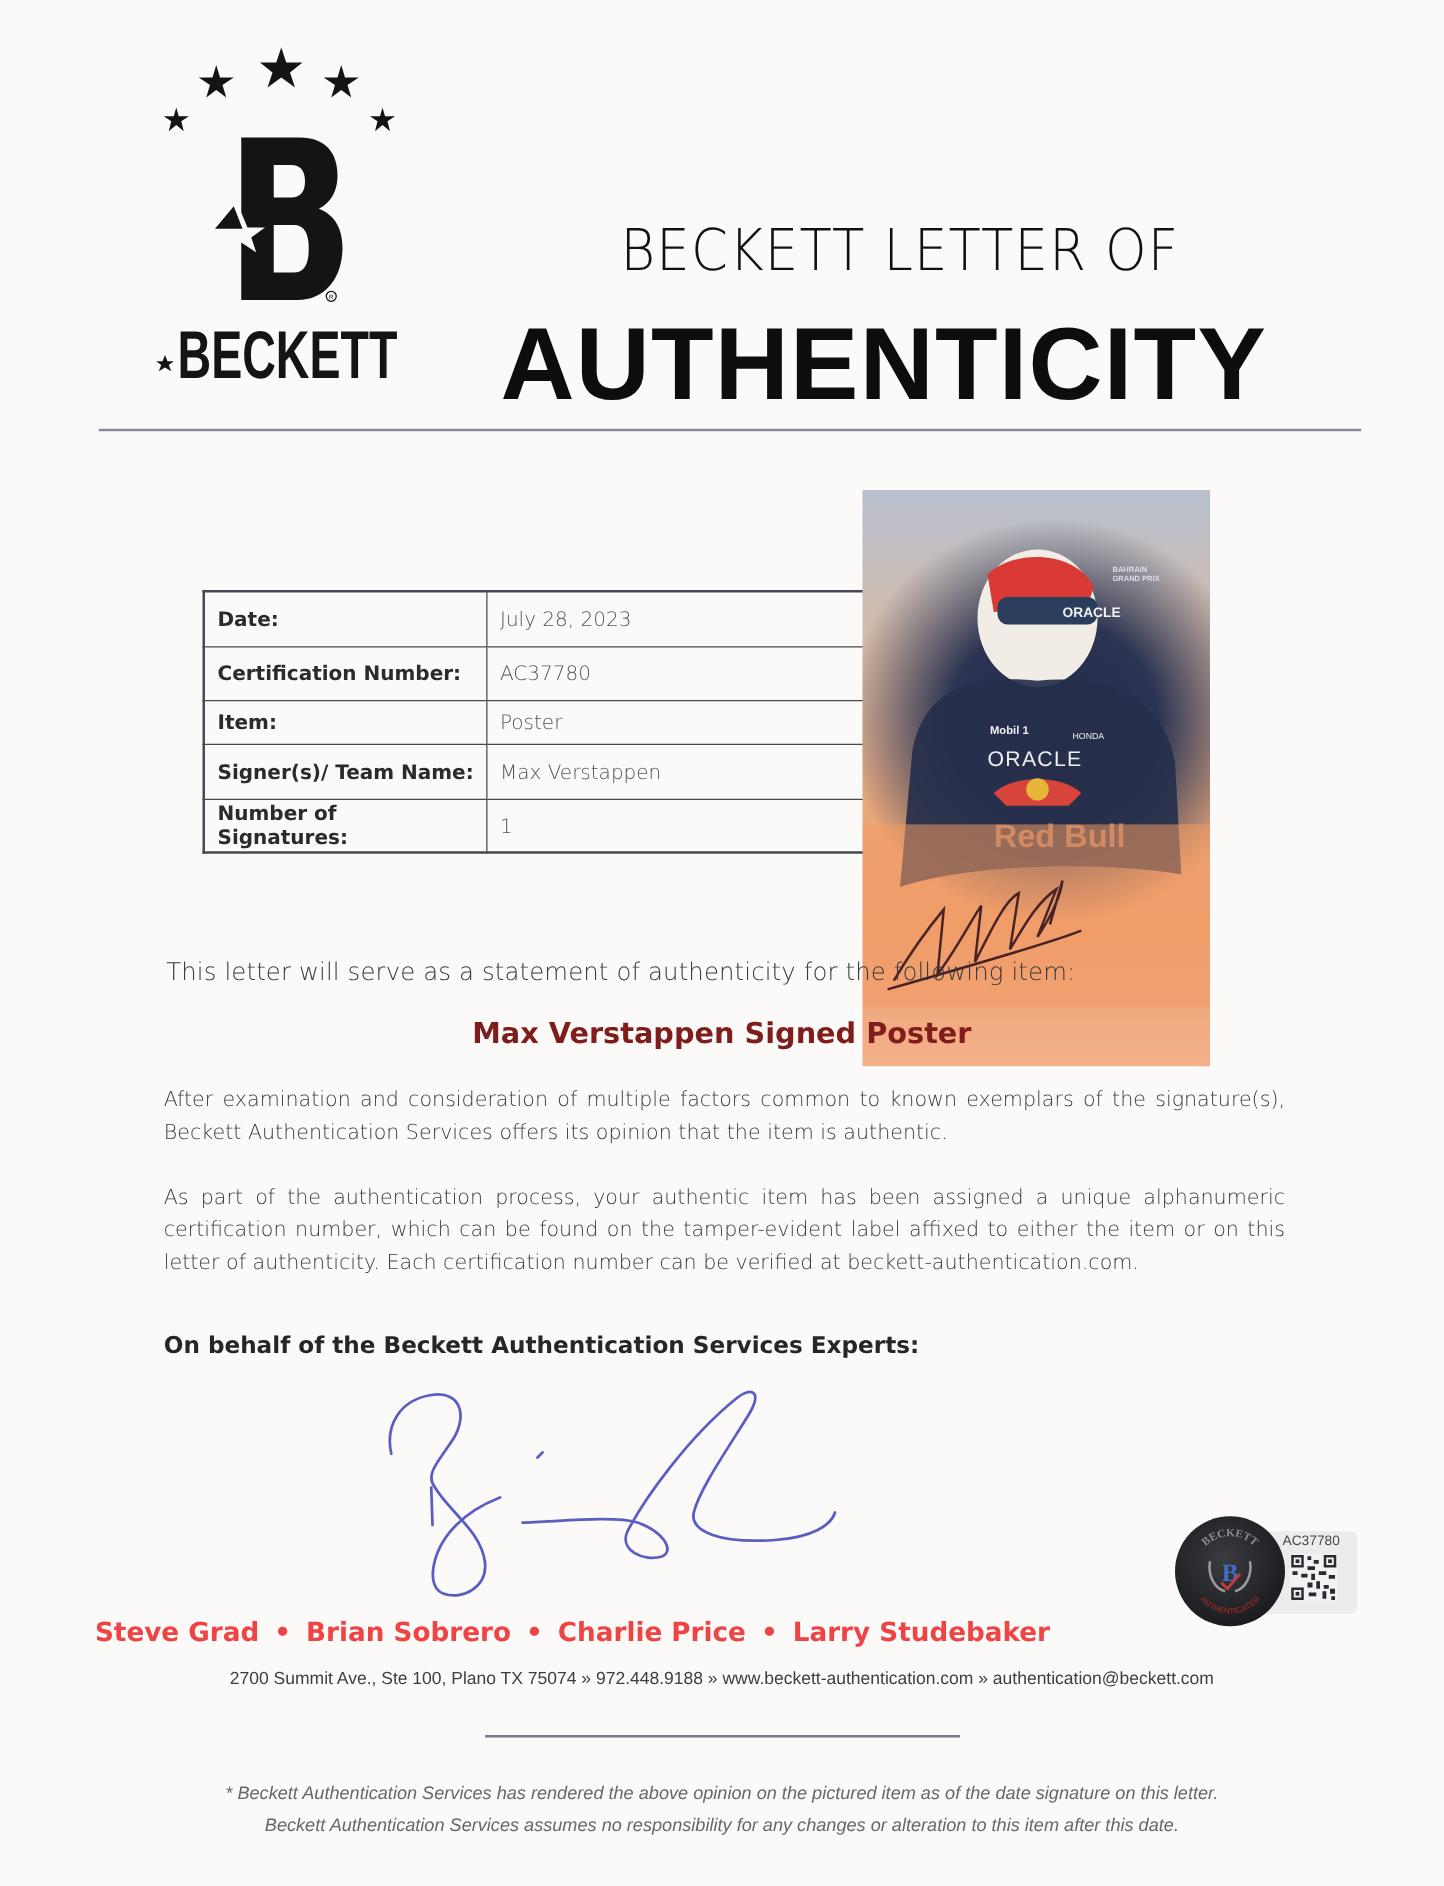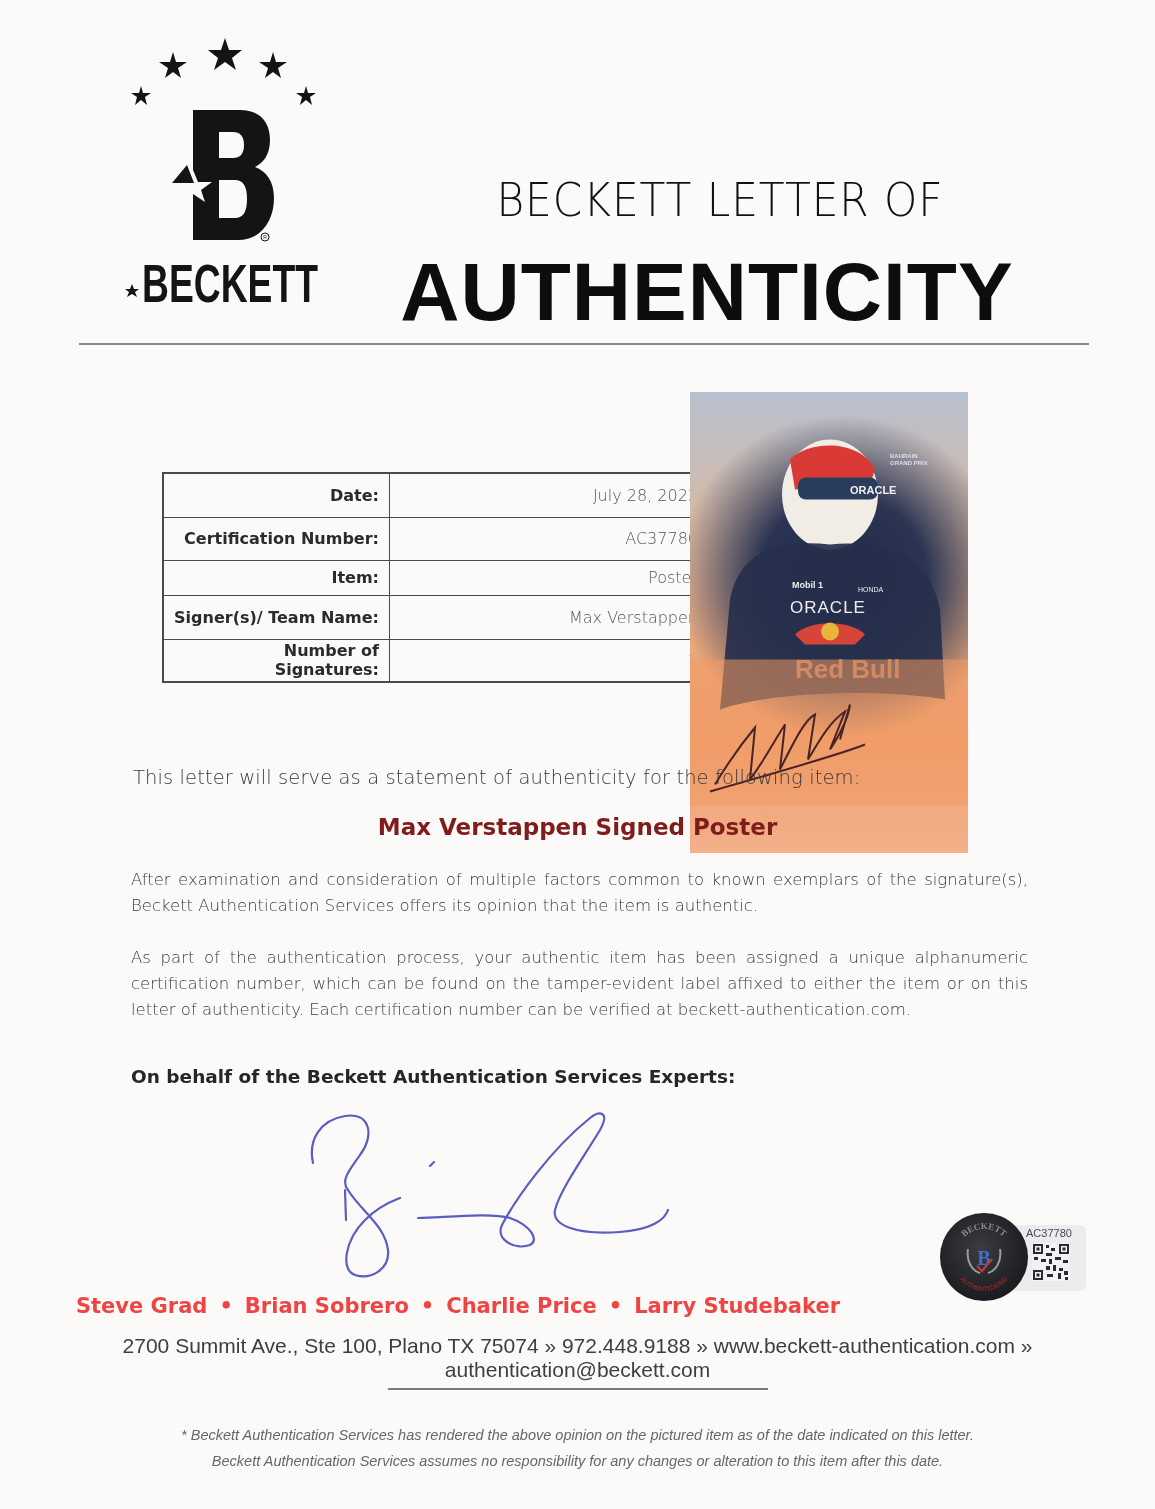--- a/index.html
+++ b/index.html
@@ -28,21 +28,20 @@
     font-family: "Liberation Sans", sans-serif; font-weight: 700;
     font-size: 82px; line-height: 90px; color: #0d0d0d; letter-spacing: 1px; margin-top: 15px;
   }
   .rule-top { left: 79px; top: 343px; width: 1010px; height: 2px; background: #8a8892; }
 
   
   .info-table {
     left: 162px; top: 472px; width: 548px;
     border-collapse: collapse; border: 2px solid #4a4850;
     font-size: 17px;
-    text-align: right;
   }
   .info-table td { border: 1.5px solid #4a4850; padding: 0 10px; }
   .info-table td.k { width: 205px; font-weight: 700; color: #2b2a2c; font-family: "DejaVu Sans", sans-serif; font-size: 16px; }
   .info-table td.v { color: #555; font-family: "DejaVu Sans", sans-serif; font-size: 16px; font-weight: 300; }
 
   
   .poster {
     left: 690px; top: 392px; width: 278px; height: 461px; overflow: hidden;
     background:
       radial-gradient(ellipse 60% 35% at 55% 40%, #1f2a4a 0%, #2b3452 50%, rgba(43,52,82,0) 100%),
@@ -72,21 +71,21 @@
   .sticker .qr { position: absolute; left: 92px; top: 30px; width: 38px; height: 38px; }
   .sticker .holo {
     position: absolute; left: 0; top: 0; width: 88px; height: 88px; border-radius: 50%;
     background: radial-gradient(circle at 45% 40%, #3a3c40 0%, #1c1d20 70%, #111 100%);
   }
   .sticker .holo svg { width: 100%; height: 100%; display: block; }
 
   
   .experts { left: 0; width: 916px; top: 1294px; text-align: center; font-size: 21px; font-weight: 700; color: #ef4444; font-family: "DejaVu Sans", sans-serif; }
   .experts .sep { display: inline-block; margin: 0 12px; }
-  .address { left: 0; width: 1155px; top: 1334px; text-align: center; font-size: 21px; color: #3e3d42; font-family: "Liberation Sans", sans-serif; }
+  .address { left: 0; width: 1155px; top: 1334px; text-align: center; font-size: 14px; color: #3e3d42; font-family: "Liberation Sans", sans-serif; }
   .rule-bottom { left: 388px; top: 1388px; width: 380px; height: 2px; background: #7c7a84; }
   .disclaimer { left: 0; width: 1155px; text-align: center; font-size: 14.5px; font-style: italic; color: #67666c; font-family: "Liberation Sans", sans-serif; }
   .disc1 { top: 1427px; }
   .disc2 { top: 1453px; }
 </style>
 </head>
 <body>
 
 <div class="abs logo">
   <svg viewBox="0 0 220 290">
@@ -222,14 +221,14 @@
     </svg>
   </div>
 </div>
 
 <div class="abs experts">
   <span>Steve Grad</span><span class="sep">•</span><span>Brian Sobrero</span><span class="sep">•</span><span>Charlie Price</span><span class="sep">•</span><span>Larry Studebaker</span>
 </div>
 
 <div class="abs address">2700 Summit Ave., Ste 100, Plano TX 75074 » 972.448.9188 » www.beckett-authentication.com » authentication@beckett.com</div>
 <div class="abs rule-bottom"></div>
-<div class="abs disclaimer disc1">* Beckett Authentication Services has rendered the above opinion on the pictured item as of the date indicated on this letter.</div>
+<div class="abs disclaimer disc1">* Beckett Authentication Services has rendered the above opinion on the pictured item as of the date signature on this letter.</div>
 <div class="abs disclaimer disc2">Beckett Authentication Services assumes no responsibility for any changes or alteration to this item after this date.</div>
 
 </body></html>

